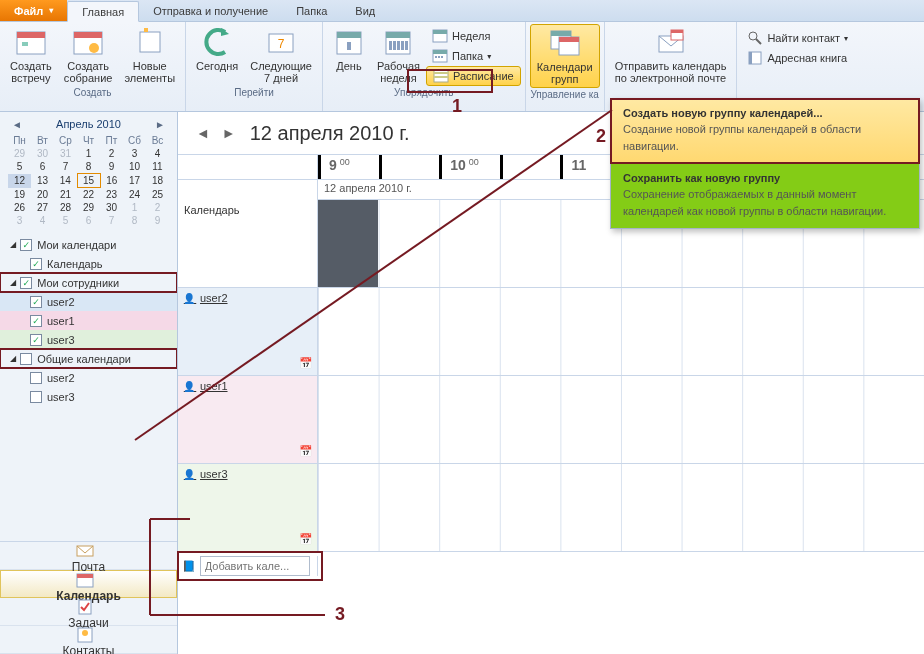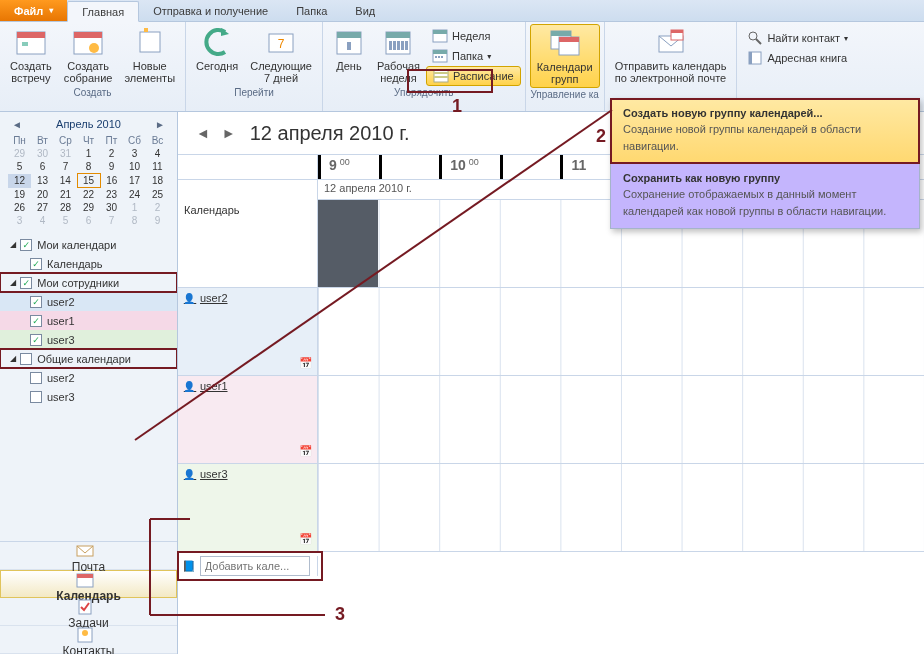--- a/index.html
+++ b/index.html
@@ -78,21 +78,21 @@
   .row.urow.u1 .side { background: #f8eaf1; }
   .row.urow.u3 .side { background: #eef6ea; }
   .corner-ic { position: absolute; right: 4px; bottom: 4px; width: 14px; height: 14px; font-size: 11px; }
   .busy { position: absolute; left: 0; top: 0; width: 60px; height: 100%; background: #555c66; }
 
   .addrow { display: flex; align-items: center; height: 28px; }
   .addrow .side { width: 140px; border-right: 1px solid #c9d6e8; display: flex; align-items: center; padding: 0 4px; }
   .addrow input { width: 110px; height: 20px; border: 1px solid #b0bccd; padding: 0 4px; font-size: 11px; color: #888; background: #fff; }
 
   
-  .popup { position: absolute; z-index: 50; background: #c4b5fd; border: 1px solid #a5b4c9; box-shadow: 2px 3px 6px rgba(0,0,0,0.25); width: 310px; }
+  .popup { position: absolute; z-index: 50; background: #84cc16; border: 1px solid #a5b4c9; box-shadow: 2px 3px 6px rgba(0,0,0,0.25); width: 310px; }
   .popup .pitem { padding: 8px 12px; }
   .popup .pitem .t { font-weight: bold; font-size: 11px; margin-bottom: 2px; }
   .popup .pitem .d { font-size: 11px; color: #555; line-height: 17px; }
   .popup .pitem.hi { background: linear-gradient(#ffe9a3,#ffd870); }
   .popup .sep { height: 1px; background: repeating-linear-gradient(to right,#ccc 0 2px,transparent 2px 4px); margin: 0 6px; }
 
   
   .anno-num { position: absolute; font-size: 18px; font-weight: bold; color: #751a22; z-index: 90; }
 
   

